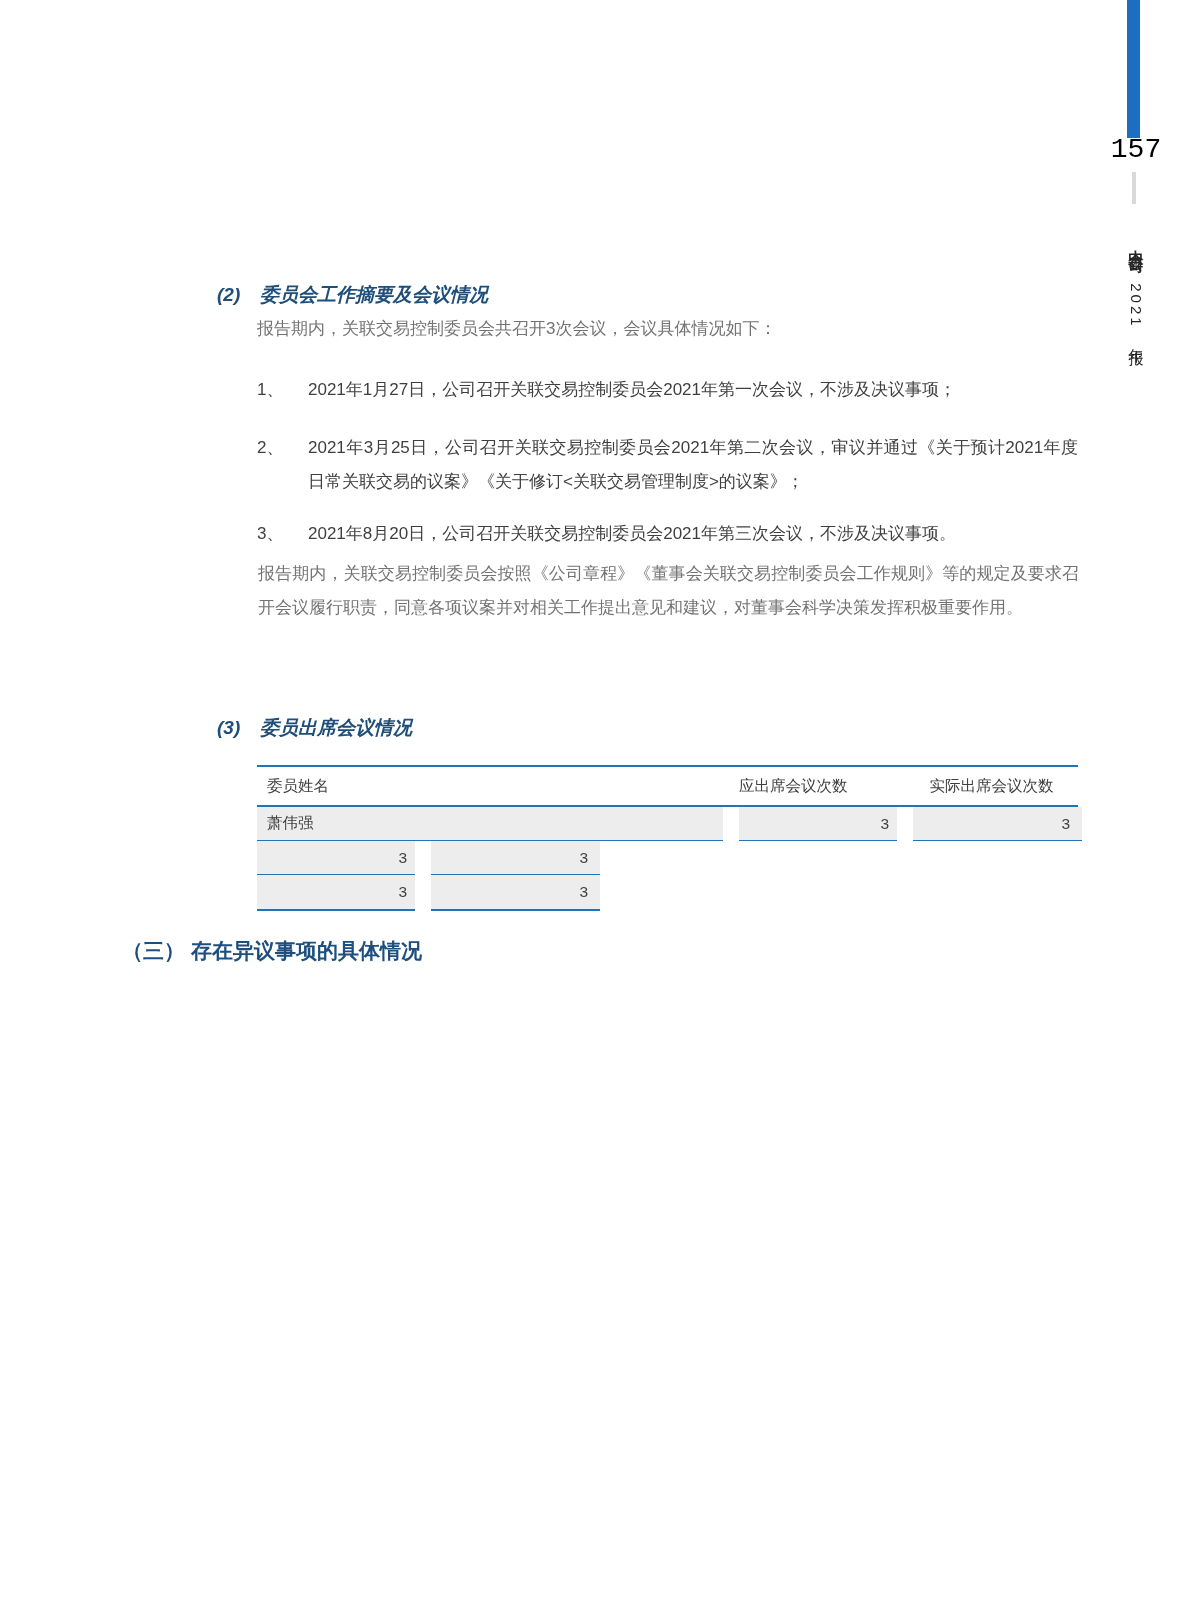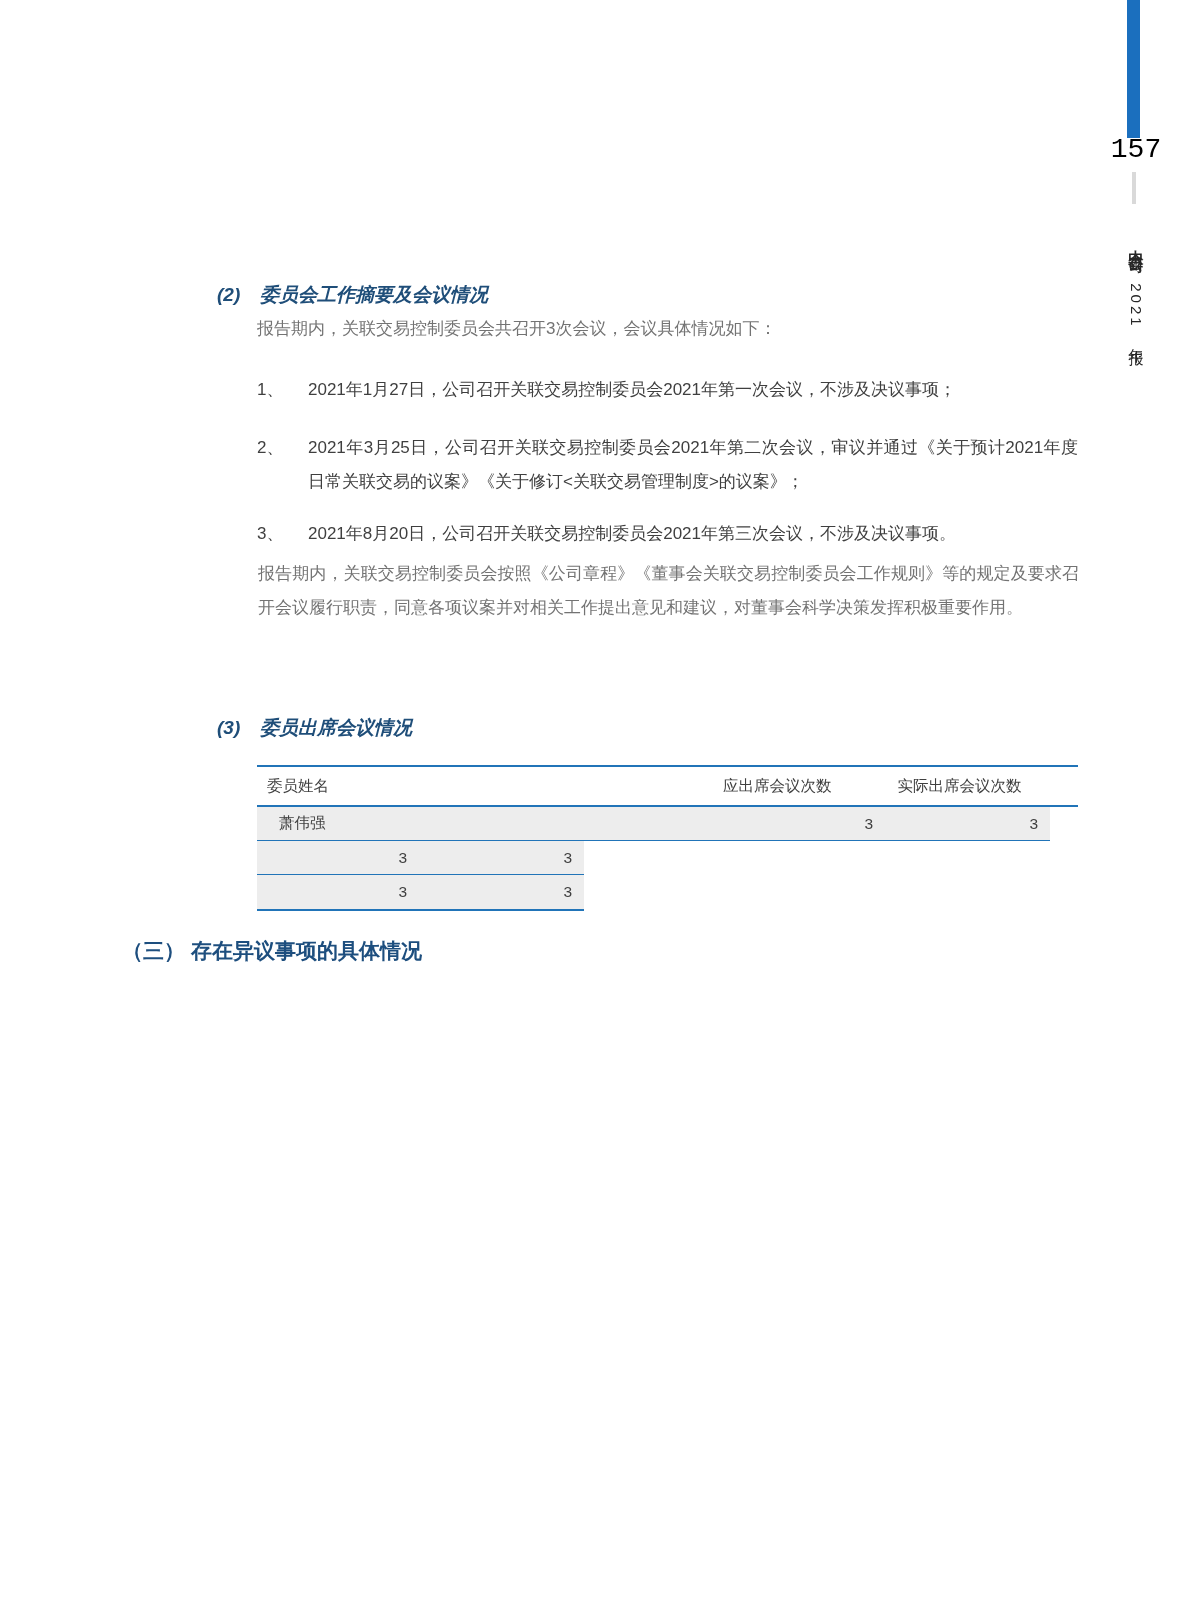--- a/index.html
+++ b/index.html
@@ -26,29 +26,29 @@
   .sub-heading .h-num{width:43px;flex:none;}
   .cn-heading{position:absolute;display:flex;color:#1d4e7e;font-weight:bold;font-size:21px;line-height:26px;}
   .cn-heading .h-num{flex:none;margin-right:6px;}
   
   .body-par{position:absolute;font-size:17px;line-height:34px;text-align:justify;color:#737373;}
   .list-item{position:absolute;display:flex;font-size:17px;line-height:34px;color:#3f3f3f;}
   .list-item .li-num{width:51px;flex:none;}
   .list-item .li-text{flex:1;text-align:justify;}
   
   .att-table{position:absolute;left:257px;top:765px;width:821px;}
-  .t-row{display:flex;column-gap:0;}
+  .t-row{display:flex;column-gap:16px;}
   .t-header{border-top:2px solid #2174b8;border-bottom:2px solid #2174b8;height:38px;align-items:center;}
   .t-header .t-cell{font-size:15.5px;color:#3f3f3f;background:#ffffff;}
   .t-data .t-cell{
     background:#ededed;border-bottom:1.5px solid #2174b8;
     height:34px;display:flex;align-items:center;font-size:15.5px;color:#3f3f3f;
   }
   .t-data.t-last .t-cell{border-bottom:2px solid #2174b8;height:36px;}
-  .c-name{width:466px;flex:none;padding-left:22px;box-sizing:border-box;}
+  .c-name{width:466px;flex:none;padding-left:10px;box-sizing:border-box;}
   .c-req{width:158px;flex:none;justify-content:flex-end;padding-right:8px;box-sizing:border-box;}
   .c-act{width:169px;flex:none;text-align:center;justify-content:flex-end;padding-right:12px;box-sizing:border-box;}
   .t-header .c-name{padding-left:10px;}
 </style>
 </head>
 <body>
 
 <div class="page">
 
   <div class="accent-bar"></div>

